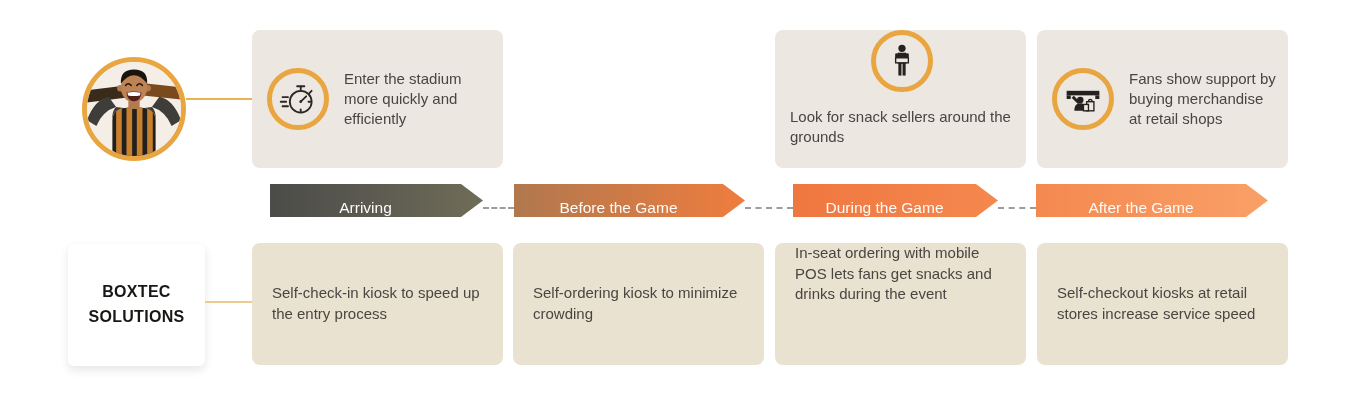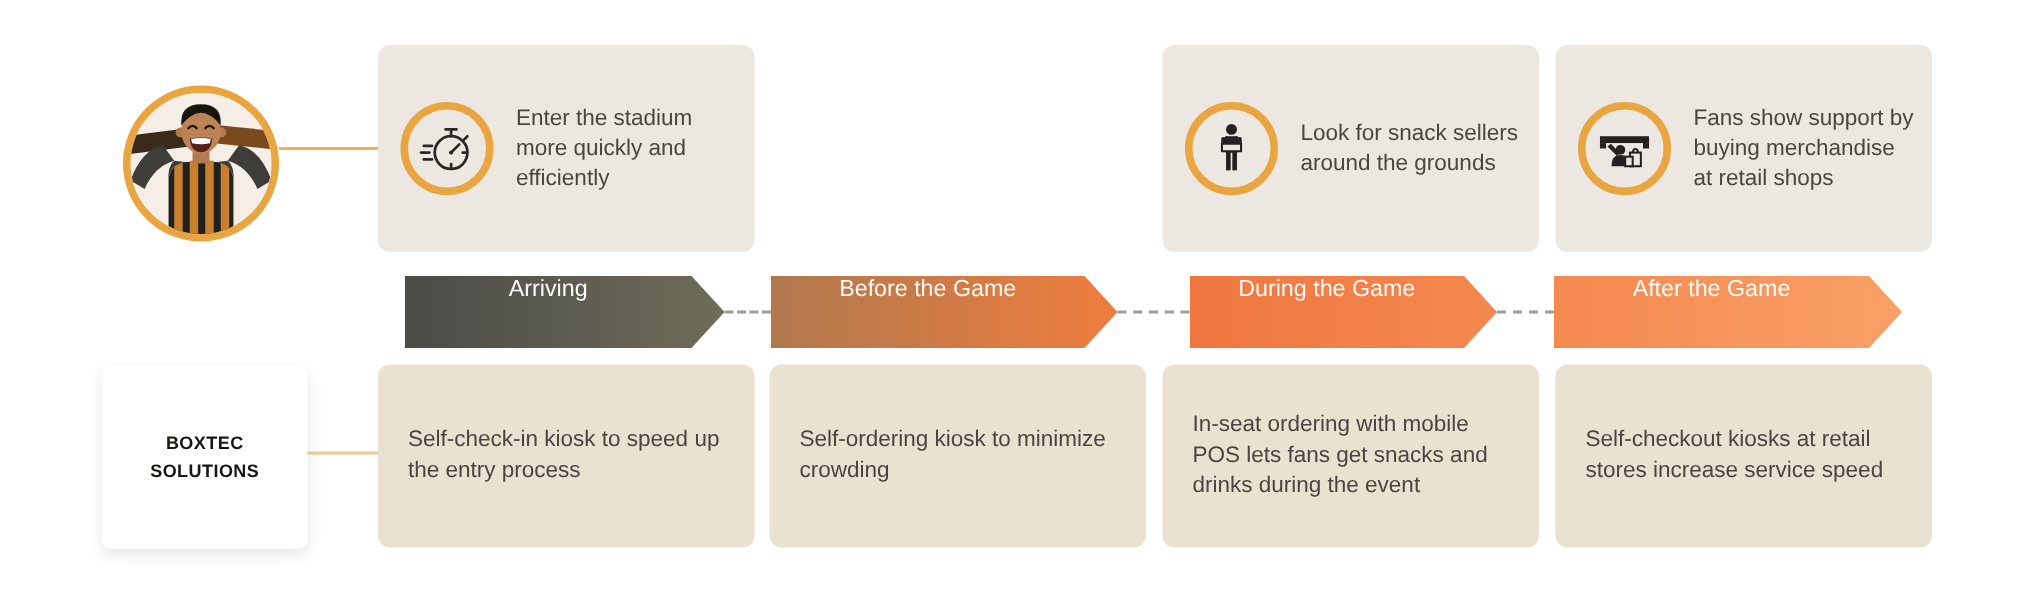--- a/index.html
+++ b/index.html
@@ -26,22 +26,22 @@
   }
   .icon-ring {
     width:62px; height:62px; box-sizing:border-box; flex-shrink:0;
     border:5px solid #E9A53F; border-radius:50%;
     display:flex; align-items:center; justify-content:center;
   }
   .tcard .txt { font-size:15px; line-height:1.32; color:#4A4541; }
 
   
   .arrow {
-    position:absolute; top:184px; height:48px; box-sizing:border-box;
-    display:flex; align-items:flex-start; justify-content:center;
+    position:absolute; top:184px; height:33px; box-sizing:border-box;
+    display:flex; align-items:flex-end; justify-content:center;
     padding-right:22px; color:#FCFBF9; font-size:15.5px;
     clip-path:polygon(0 0, calc(100% - 22px) 0, 100% 50%, calc(100% - 22px) 100%, 0 100%);
   }
   .a1 { left:270px;  width:213px; background:linear-gradient(90deg,#4B4B49,#6F6C58); }
   .a2 { left:514px;  width:231px; background:linear-gradient(90deg,#B0784E,#EF7D3E); }
   .a3 { left:793px;  width:205px; background:linear-gradient(90deg,#EF7740,#F5884E); }
   .a4 { left:1036px; width:232px; background:linear-gradient(90deg,#F48950,#F9A067); }
   .dash { position:absolute; top:207px; height:0; border-top:2px dashed #9D9C99; }
   .d1 { left:483px; width:31px; }
   .d2 { left:745px; width:48px; }
@@ -52,24 +52,24 @@
     position:absolute; top:243px; width:251px; height:122px;
     background:#EAE2D0; border-radius:8px; box-sizing:border-box;
     display:flex; align-items:center; padding:0 20px;
     font-size:15px; line-height:1.38; color:#4A4541;
   }
   .brand-card {
     position:absolute; left:68px; top:244px; width:137px; height:122px;
     background:#ffffff; border-radius:6px;
     box-shadow:0 4px 10px rgba(0,0,0,0.10);
     display:flex; flex-direction:column; align-items:center; justify-content:center;
-    font-weight:bold; font-size:12px; letter-spacing:0.3px; line-height:1.55;
+    font-weight:bold; font-size:16px; letter-spacing:0.3px; line-height:1.55;
     color:#191714;
   }
-  .c1 { left:252px; } .c2 { left:513px; } .c3 { left:775px; } .c4 { left:1037px; }
+  .c1 { left:252px; } .c2 { left:513px; } .c3 { left:775px;flex-direction:column; } .c4 { left:1037px; }
 </style>
 </head>
 <body>
 
 <div class="canvas">
 
   <div class="avatar">
     <svg viewBox="0 0 100 100">
       <rect width="100" height="100" fill="#f4eee6"></rect>
 

